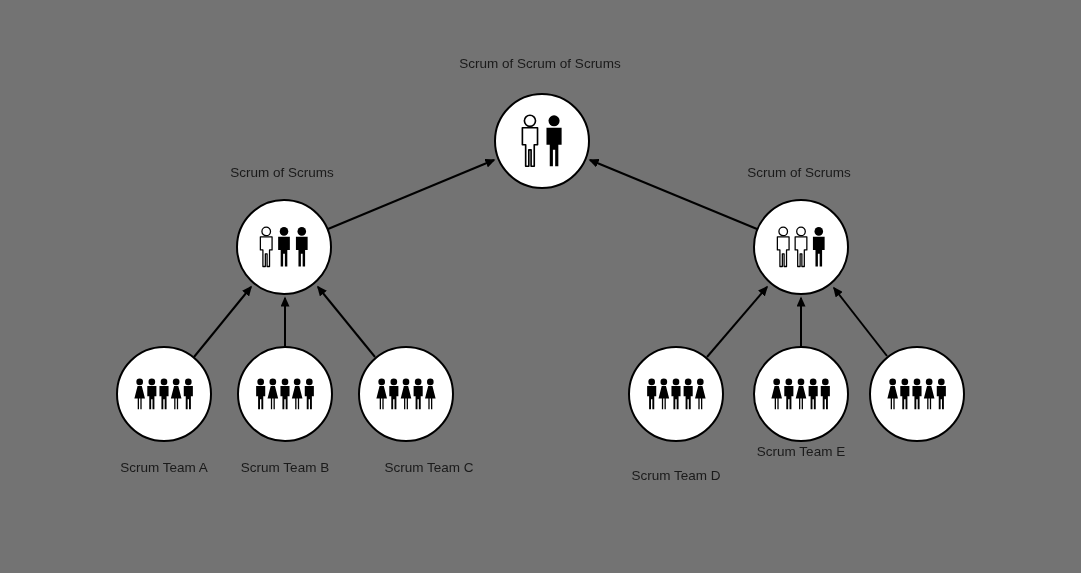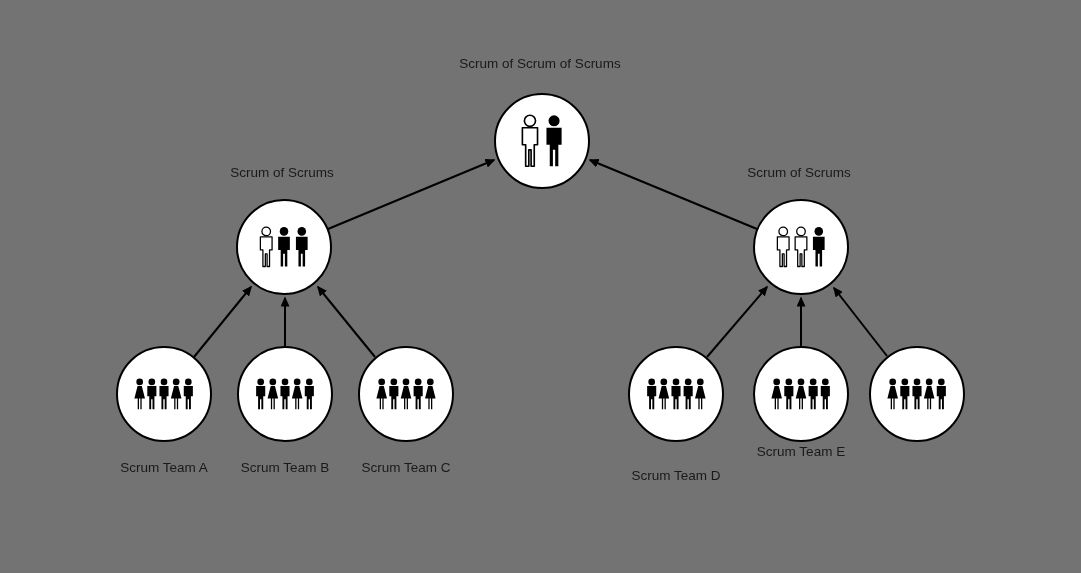--- a/index.html
+++ b/index.html
@@ -99,21 +99,21 @@
     <line x1="707" y1="357" x2="767" y2="287" marker-end="url(#ah)"></line>
     <line x1="801" y1="346" x2="801" y2="298" marker-end="url(#ah)"></line>
     <line x1="887" y1="356" x2="834" y2="288" marker-end="url(#ah)"></line>
   </svg>
 
   <div class="label" style="left:390px; top:55px; width:300px;">Scrum of Scrum of Scrums</div>
   <div class="label" style="left:182px; top:164px; width:200px;">Scrum of Scrums</div>
   <div class="label" style="left:699px; top:164px; width:200px;">Scrum of Scrums</div>
   <div class="label" style="left:84px; top:459px; width:160px;">Scrum Team A</div>
   <div class="label" style="left:205px; top:459px; width:160px;">Scrum Team B</div>
-  <div class="label" style="left:326px; top:459px; width:160px;">Scrum Team C</div>
+  <div class="label" style="left:326px; top:459px; width:160px;padding-left:23px;">Scrum Team C</div>
   <div class="label" style="left:596px; top:459px; width:160px;margin-top:8px;">Scrum Team D</div>
   <div class="label" style="left:721px; top:443px; width:160px;">Scrum Team E</div>
 
   <div class="node" style="left:494px; top:93px;">
       <svg viewBox="-34 -26 68 52" class="figures">
         <use href="#man-outline" xlink:href="#man-outline" transform="translate(-10.5,0) scale(1.1)"></use>
         <use href="#man-fill" xlink:href="#man-fill" transform="translate(10.5,0) scale(1.1)"></use>
       </svg>
     </div>
   <div class="node" style="left:236px; top:199px;">

